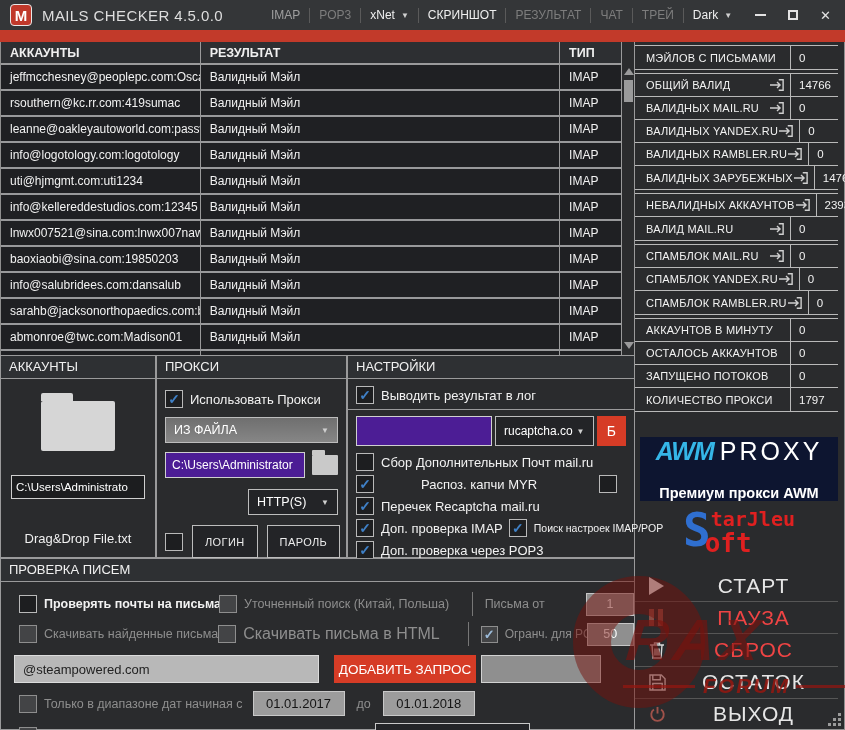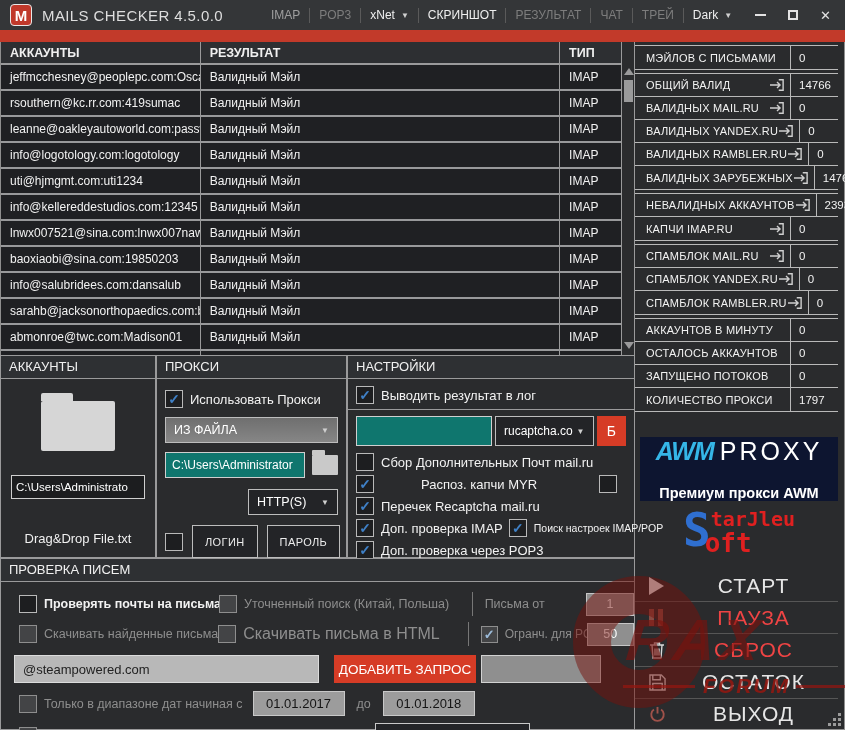--- a/index.html
+++ b/index.html
@@ -56,21 +56,21 @@
   .cb.checked::after { content:"✓"; color:#3f80c6; font-size:14px; font-weight:bold; }
   .cb.gray { background:#434446; border-color:#8e8e8e; }
   .cb.graycheck::after { content:"✓"; color:#9cbbda; font-size:13px; font-weight:bold; }
   .cb-label { color:#f2f2f2; font-size:13px; margin-left:7px; white-space:nowrap; }
   .cb-label.dim { color:#8e8e8e; }
 
   .select { display:flex; align-items:center; height:26px; border:1px solid #bdbdbd; color:#fff; font-size:12.5px; padding:0 8px; }
   .select .dd-arrow { margin-left:auto; }
   .sel-light { background:linear-gradient(#6f6f6f,#868686); }
   .sel-dark { background:#232427; }
-  .inp-dark { background:#0f766e; border:1px solid #cfcfcf; color:#fff; font-size:12px; height:26px; padding:8px 6px; font-family:"Liberation Sans",sans-serif; }
+  .inp-dark { background:#4c1d95; border:1px solid #cfcfcf; color:#fff; font-size:12px; height:26px; padding:8px 6px; font-family:"Liberation Sans",sans-serif; }
   .folder-sm { position:relative; width:28px; height:20px; background:#c9c9c9; border-radius:1px; }
   .folder-sm::before { content:""; position:absolute; top:-5px; left:0; width:13px; height:5px; background:#c9c9c9; border-radius:1px 1px 0 0; }
   .btn-outline { height:33px; background:#232427; border:1px solid #bdbdbd; color:#ececec; font-size:11px; padding:0 12px; display:flex; align-items:center; letter-spacing:.4px; }
 
   .set-sep { height:1px; background:#9a9a9b; margin:5px 0 6px; }
   .btn-red { background:#d63c26; color:#fff; border:none; display:flex; align-items:center; justify-content:center; }
 
   
   .p-check { position:absolute; left:0; top:558px; width:635px; height:172px; background:#2a2b2d; border:1px solid #9a9a9b; }
   .cp-row { display:flex; align-items:center; padding-left:18px; position:relative; }
@@ -486,21 +486,21 @@
             <svg class="exp" viewBox="0 0 18 16" width="16" height="14">
               <path d="M11 2h5v12h-5" fill="none" stroke="#cfcfcf" stroke-width="1.6"></path>
               <path d="M1 8h11M9 4.5L12.5 8L9 11.5" fill="none" stroke="#cfcfcf" stroke-width="1.6"></path>
             </svg>
           </div>
           <div class="sval">239362</div>
         </div>
 
         <div class="srow">
           <div class="slabel">
-            <span>КАПЧИ IMAP.RU</span>
+            <span>ВАЛИД MAIL.RU</span>
             <svg class="exp" viewBox="0 0 18 16" width="16" height="14">
               <path d="M11 2h5v12h-5" fill="none" stroke="#cfcfcf" stroke-width="1.6"></path>
               <path d="M1 8h11M9 4.5L12.5 8L9 11.5" fill="none" stroke="#cfcfcf" stroke-width="1.6"></path>
             </svg>
           </div>
           <div class="sval">0</div>
         </div>
       </div>
 
     <div class="sgroup">

